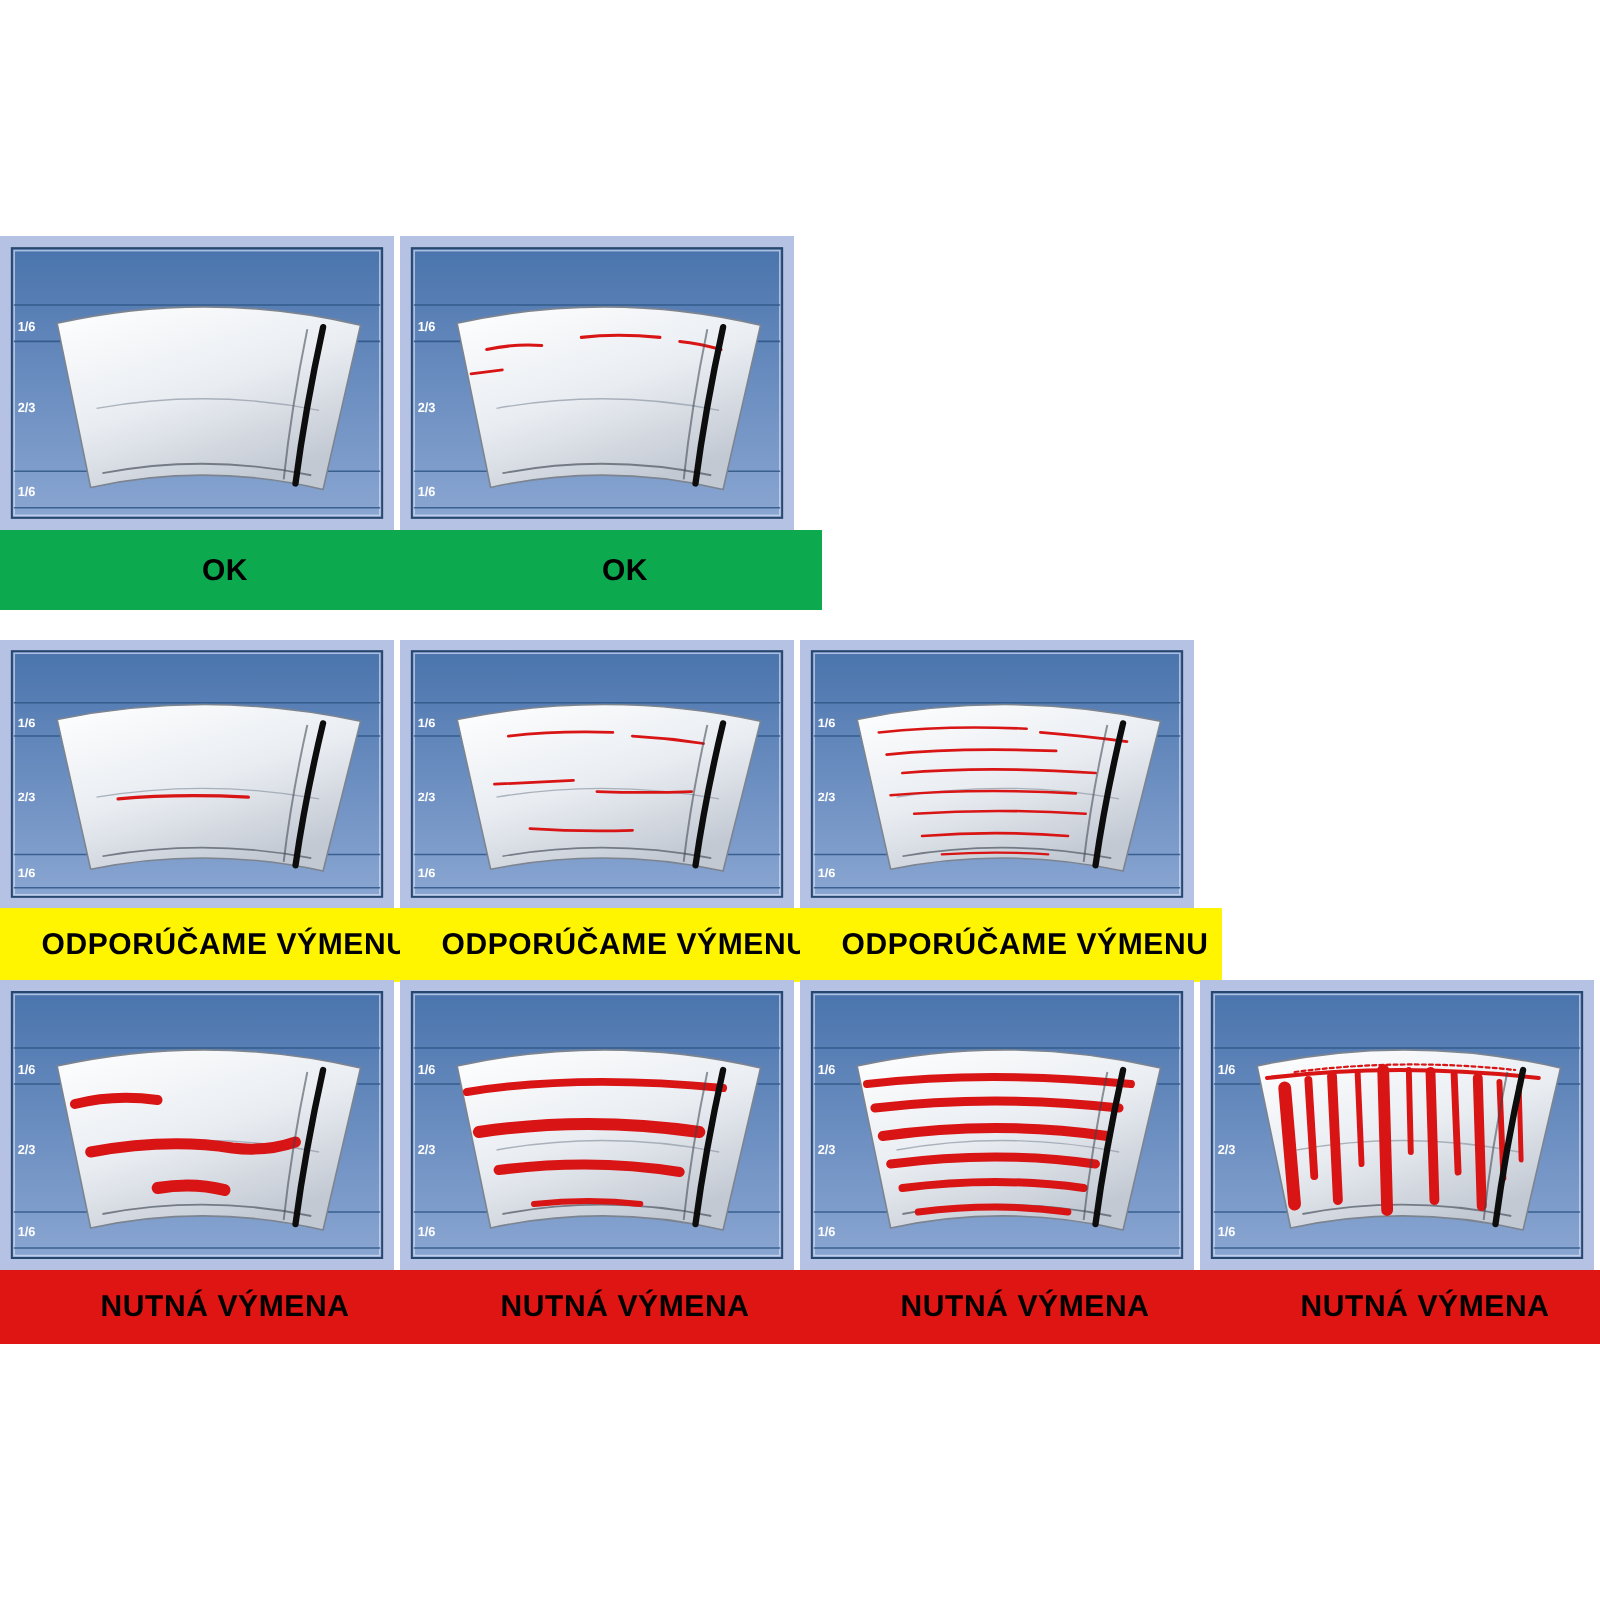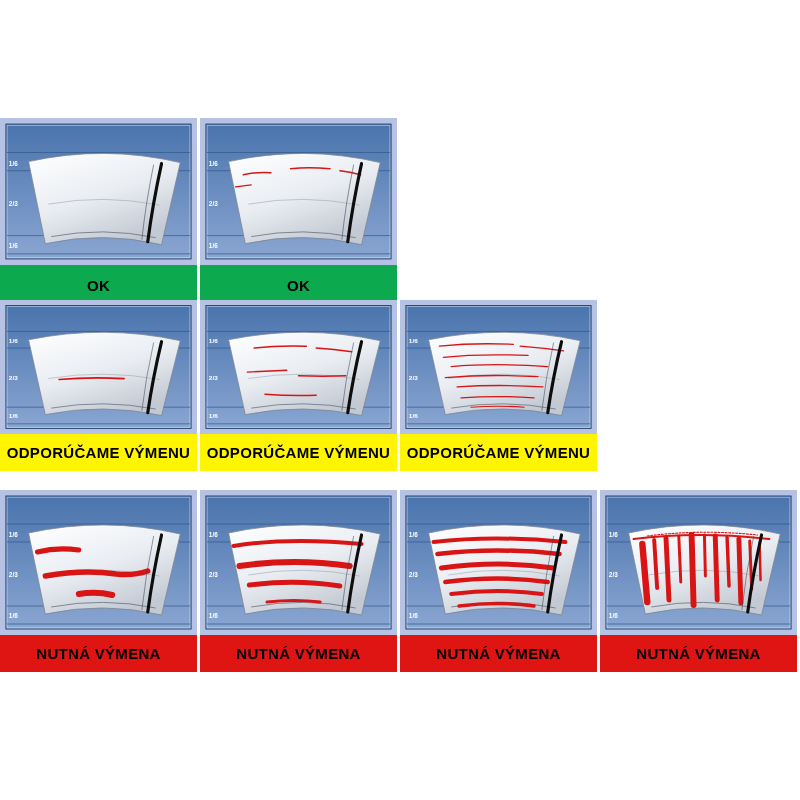--- a/index.html
+++ b/index.html
@@ -25,20 +25,21 @@
   .panel svg{display:block;width:100%;}
   .status-label{
     width:100%;
     display:flex;
     align-items:center;
     justify-content:center;
     font-weight:bold;
     font-size:15px;
     letter-spacing:0.3px;
     color:#000000;
+    padding-left:14px;
   }
 </style>
 </head>
 <body>
 
 <div class="stage">
   <div id="grid">
       <div class="row" style="top: 118px;">
         <div class="cell">
           <div class="panel" style="height: 147px;">
@@ -115,21 +116,21 @@
                 <path d="M142 52 Q152 53 163 56" stroke="#d81414" stroke-width="1.5" fill="none" stroke-linecap="round"></path>
                 <path d="M36 68 L52 66" stroke="#d81414" stroke-width="1.3" fill="none" stroke-linecap="round"></path>
               </g>
   <path d="M164 45 Q155 85 150 122" fill="none" stroke="#0d0d0d" stroke-width="3.2" stroke-linecap="round"></path>
   <path d="M156 46 Q148 84 144 120" fill="none" stroke="#3c424c" stroke-width="1" opacity="0.55"></path>
 </svg>
           </div>
           <div class="status-label" style="height: 40px; background: rgb(12, 169, 78); color: rgb(0, 0, 0);">OK</div>
         </div>
       </div>
-      <div class="row" style="top: 300px;">
+      <div class="row" style="top: 320px;">
         <div class="cell">
           <div class="panel" style="height: 134px;">
             <svg viewBox="0 0 200 145" preserveAspectRatio="none" height="134">
   <defs>
     <linearGradient id="bg1_0" x1="0" y1="0" x2="0" y2="1">
       <stop offset="0" stop-color="#4a74ad"></stop>
       <stop offset="1" stop-color="#8aa6d2"></stop>
     </linearGradient>
     <linearGradient id="fan1_0" x1="0" y1="0" x2="0.55" y2="1">
       <stop offset="0" stop-color="#ffffff"></stop>

